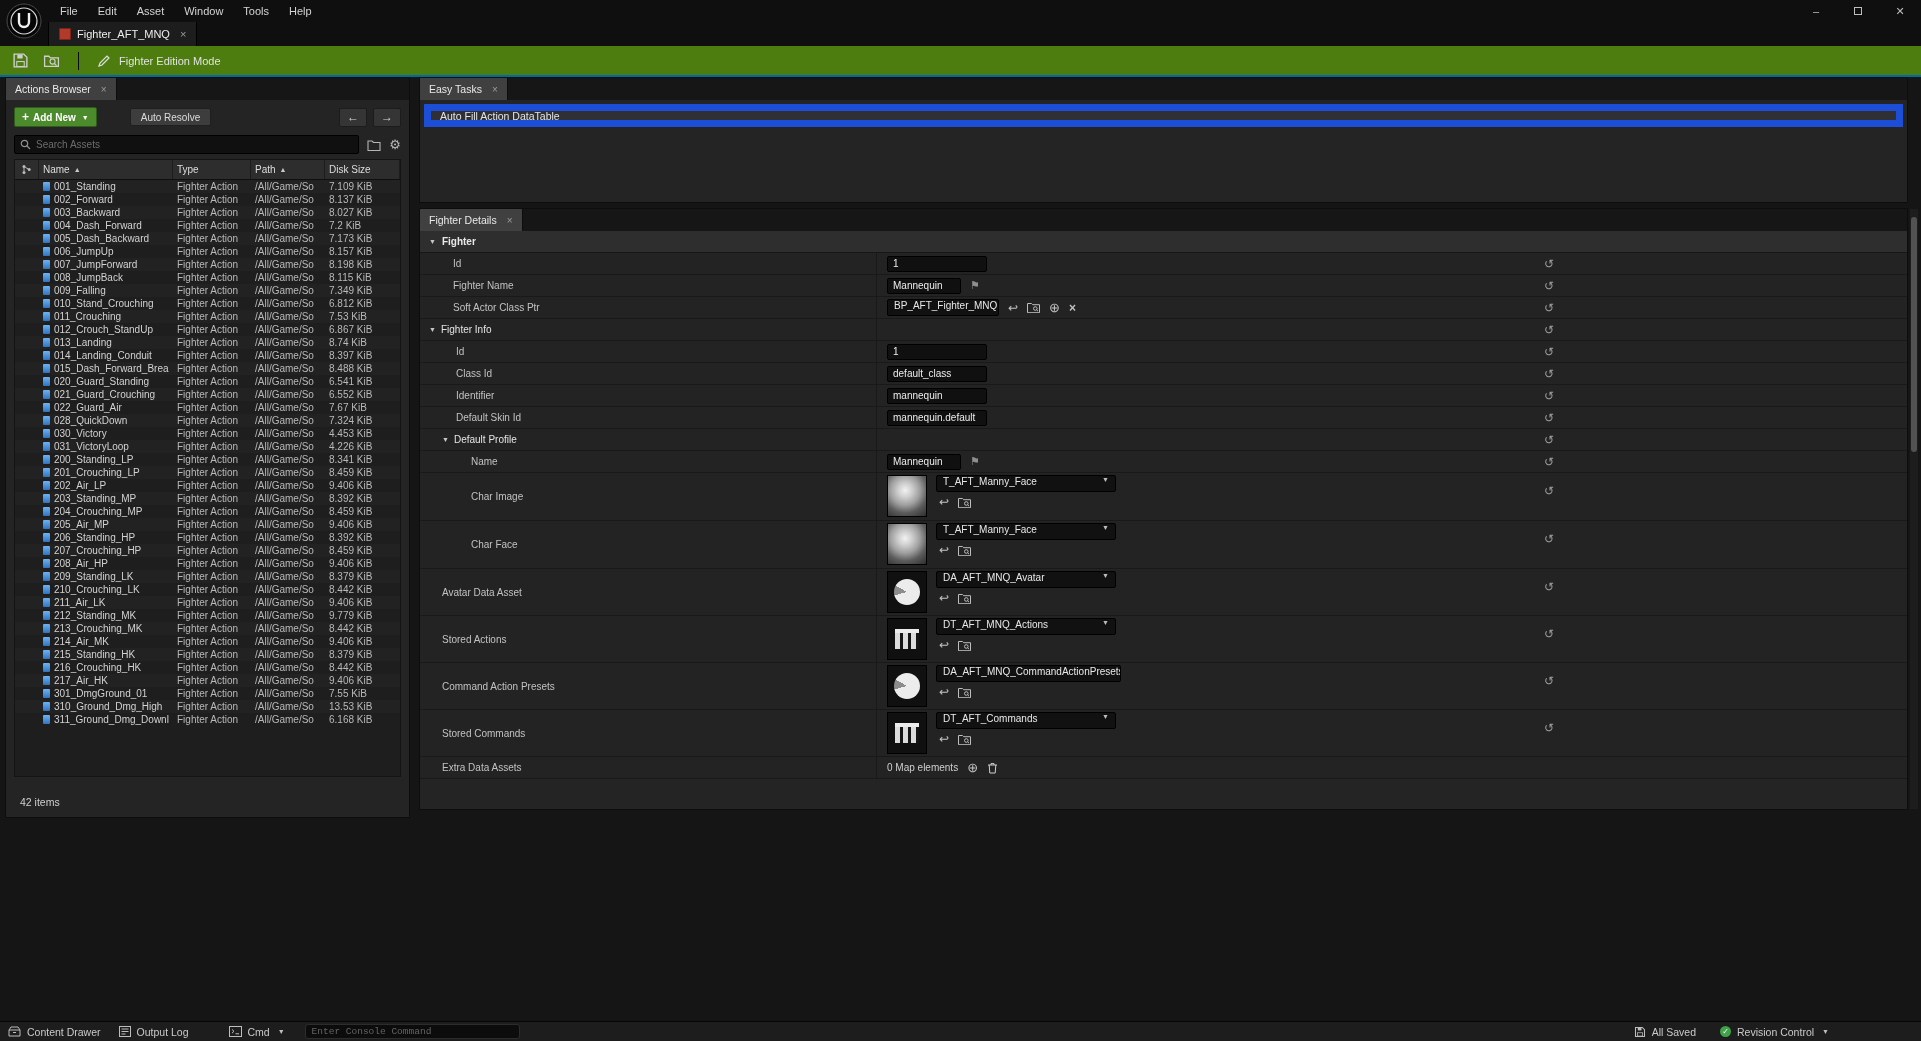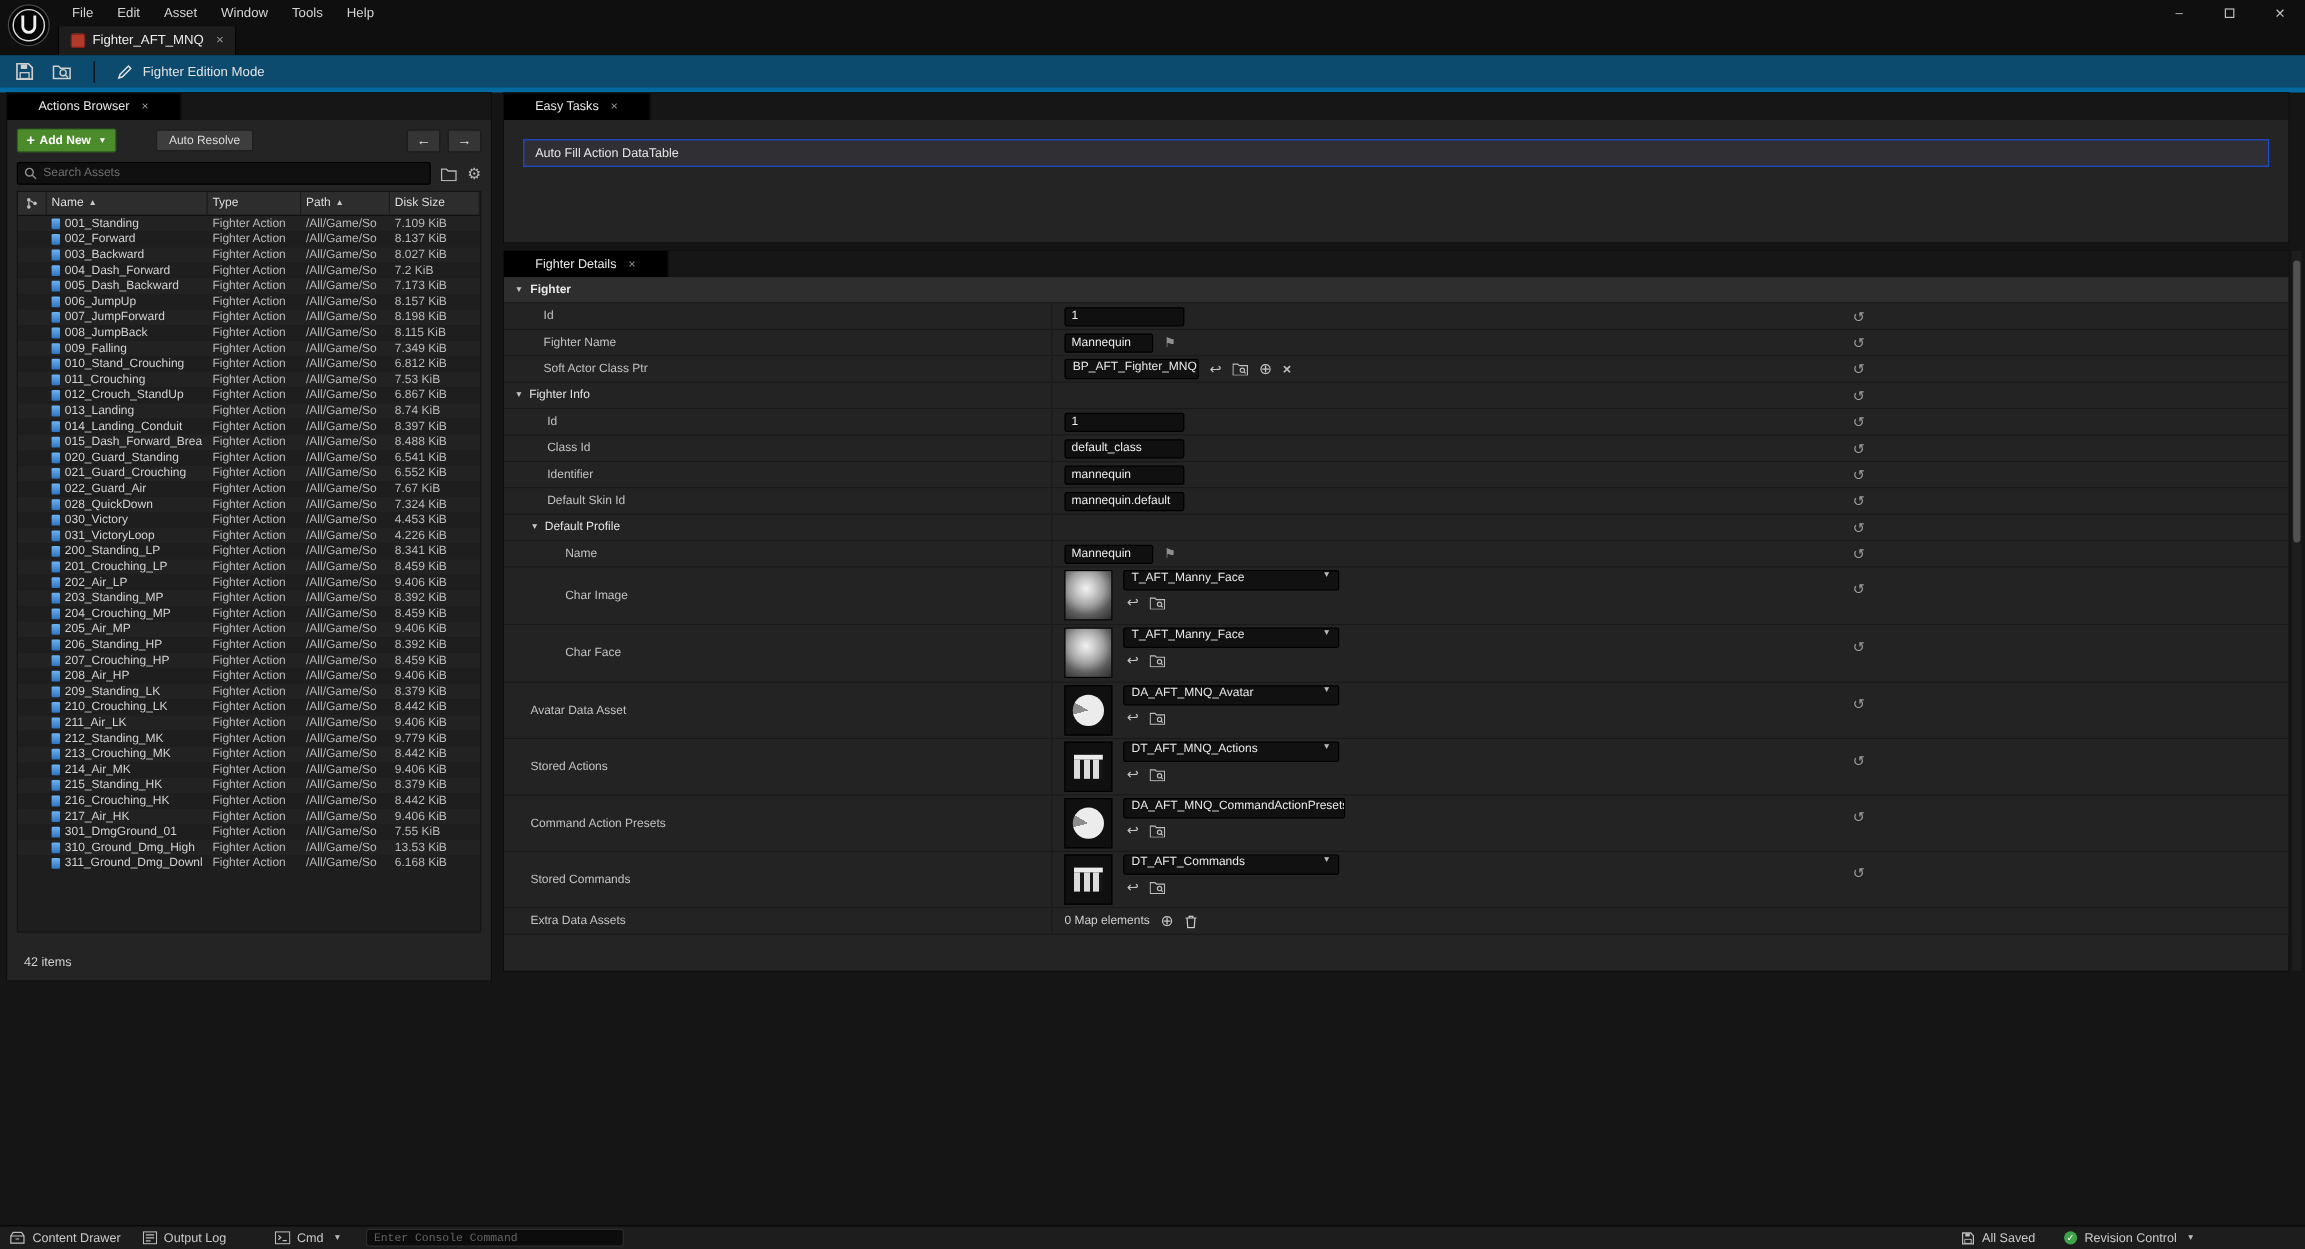--- a/index.html
+++ b/index.html
@@ -15,29 +15,29 @@
   .win-box{width:8px;height:8px;border:1px solid #bdbdbd}
   .ue-logo{position:absolute;top:3px;left:6px;width:36px;height:36px;z-index:10}
 
   
   .tabbar{position:absolute;top:22px;left:0;width:100%;height:24px;background:#0f0f0f;display:flex;align-items:flex-end;padding-left:48px}
   .doc-tab{height:24px;display:flex;align-items:center;gap:6px;background:#1d1d1d;padding:0 10px;font-size:11px;color:#ececec;border-left:1px solid #000;border-right:1px solid #000}
   .asset-tab-icon{width:12px;height:12px;background:#b23a2b;border-radius:2px;box-shadow:inset 0 0 0 1px #7c2418;flex:none}
   .tab-close{color:#9a9a9a;font-size:11px;margin-left:4px}
 
   
-  .toolbar{position:absolute;top:46px;left:0;width:100%;height:31px;background:#0c4a6e;border-bottom:4px solid #0369a1;display:flex;align-items:center;padding:0 12px;gap:14px}
+  .toolbar{position:absolute;top:46px;left:0;width:100%;height:31px;background:#4d7c0f;border-bottom:2px solid #0369a1;display:flex;align-items:center;padding:0 12px;gap:14px}
   .tb-divider{width:1px;height:18px;background:#0a0a0a;margin:0 4px}
   .tb-mode{display:flex;align-items:center;gap:8px}
   .tb-label{font-size:11px;color:#e2e2e2}
 
   
   .panel{position:absolute;background:#242424;border:1px solid #0d0d0d}
   .panel-tabs{height:22px;background:#161616;display:flex;align-items:flex-end}
-  .ptab{height:22px;display:flex;align-items:center;gap:8px;background:#000000;padding:0 26px;font-size:10.5px;color:#e8e8e8;border-right:1px solid #0d0d0d}
+  .ptab{height:22px;display:flex;align-items:center;gap:8px;background:#404040;padding:0 9px;font-size:10.5px;color:#e8e8e8;border-right:1px solid #0d0d0d}
   .ptab .tab-close{font-size:10px;margin-left:2px}
 
   
   #actions-panel{left:5px;top:77px;width:405px;height:741px}
   .ab-toolbar{display:flex;align-items:center;margin:7px 8px 0;height:20px}
   .btn-addnew{display:flex;align-items:center;gap:4px;background:#4c8b2c;border:1px solid #2f5c1b;border-radius:2px;height:20px;padding:0 7px;color:#fff;font-size:10px;font-weight:bold}
   .btn-addnew .plus{font-size:12px;font-weight:bold}
   .btn-addnew .caret{font-size:7px;margin-left:2px}
   .btn-autoresolve{margin-left:33px;background:#3d3d3d;border:1px solid #1f1f1f;border-radius:2px;height:18px;padding:0 10px;color:#dcdcdc;font-size:10px;display:flex;align-items:center}
   .nav-btns{margin-left:auto;display:flex;gap:6px}
@@ -60,21 +60,21 @@
   .at-row{display:flex;height:13px;align-items:center;color:#b9b9b9}
   .at-row:nth-child(odd){background:#222222}
   .at-row:nth-child(even){background:#1e1e1e}
   .at-c{padding:0 4px;white-space:nowrap;overflow:hidden;font-size:10px;height:100%;display:flex;align-items:center;gap:4px}
   .at-c.name{color:#d2d2d2}
   .doc-ic{width:7px;height:9px;background:linear-gradient(180deg,#6fb3f2,#2f74c0);border-radius:1px;flex:none}
   .ab-footer{position:absolute;left:14px;bottom:9px;font-size:10.5px;color:#cfcfcf}
 
   
   #easy-panel{left:419px;top:77px;width:1489px;height:126px}
-  .et-button{margin:16px;height:23px;background:#303034;border:1px solid #1d4ed8;display:flex;align-items:center;padding:0 9px;font-size:10.5px;color:#e4e4e4}
+  .et-button{margin:4px;height:23px;background:#303034;border:7px solid #1d4ed8;display:flex;align-items:center;padding:0 9px;font-size:10.5px;color:#e4e4e4}
 
   
   #details-panel{left:419px;top:208px;width:1489px;height:602px}
   .dbody{position:relative}
   .dcat{position:relative;display:flex;align-items:center;height:22px;background:#2e2e2e;border-bottom:1px solid #171717;padding-left:9px;gap:6px;font-size:10px;font-weight:bold;color:#e8e8e8}
   .drow{position:relative;display:flex;align-items:center;height:22px;background:#232323;border-bottom:1px solid #191919}
   .drow.tall48{height:48px}
   .drow.tall47{height:47px}
   .dname{display:flex;align-items:center;gap:5px;font-size:10px;color:#c2c2c2;white-space:nowrap}
   .dname.bold{font-weight:normal;color:#e4e4e4}

